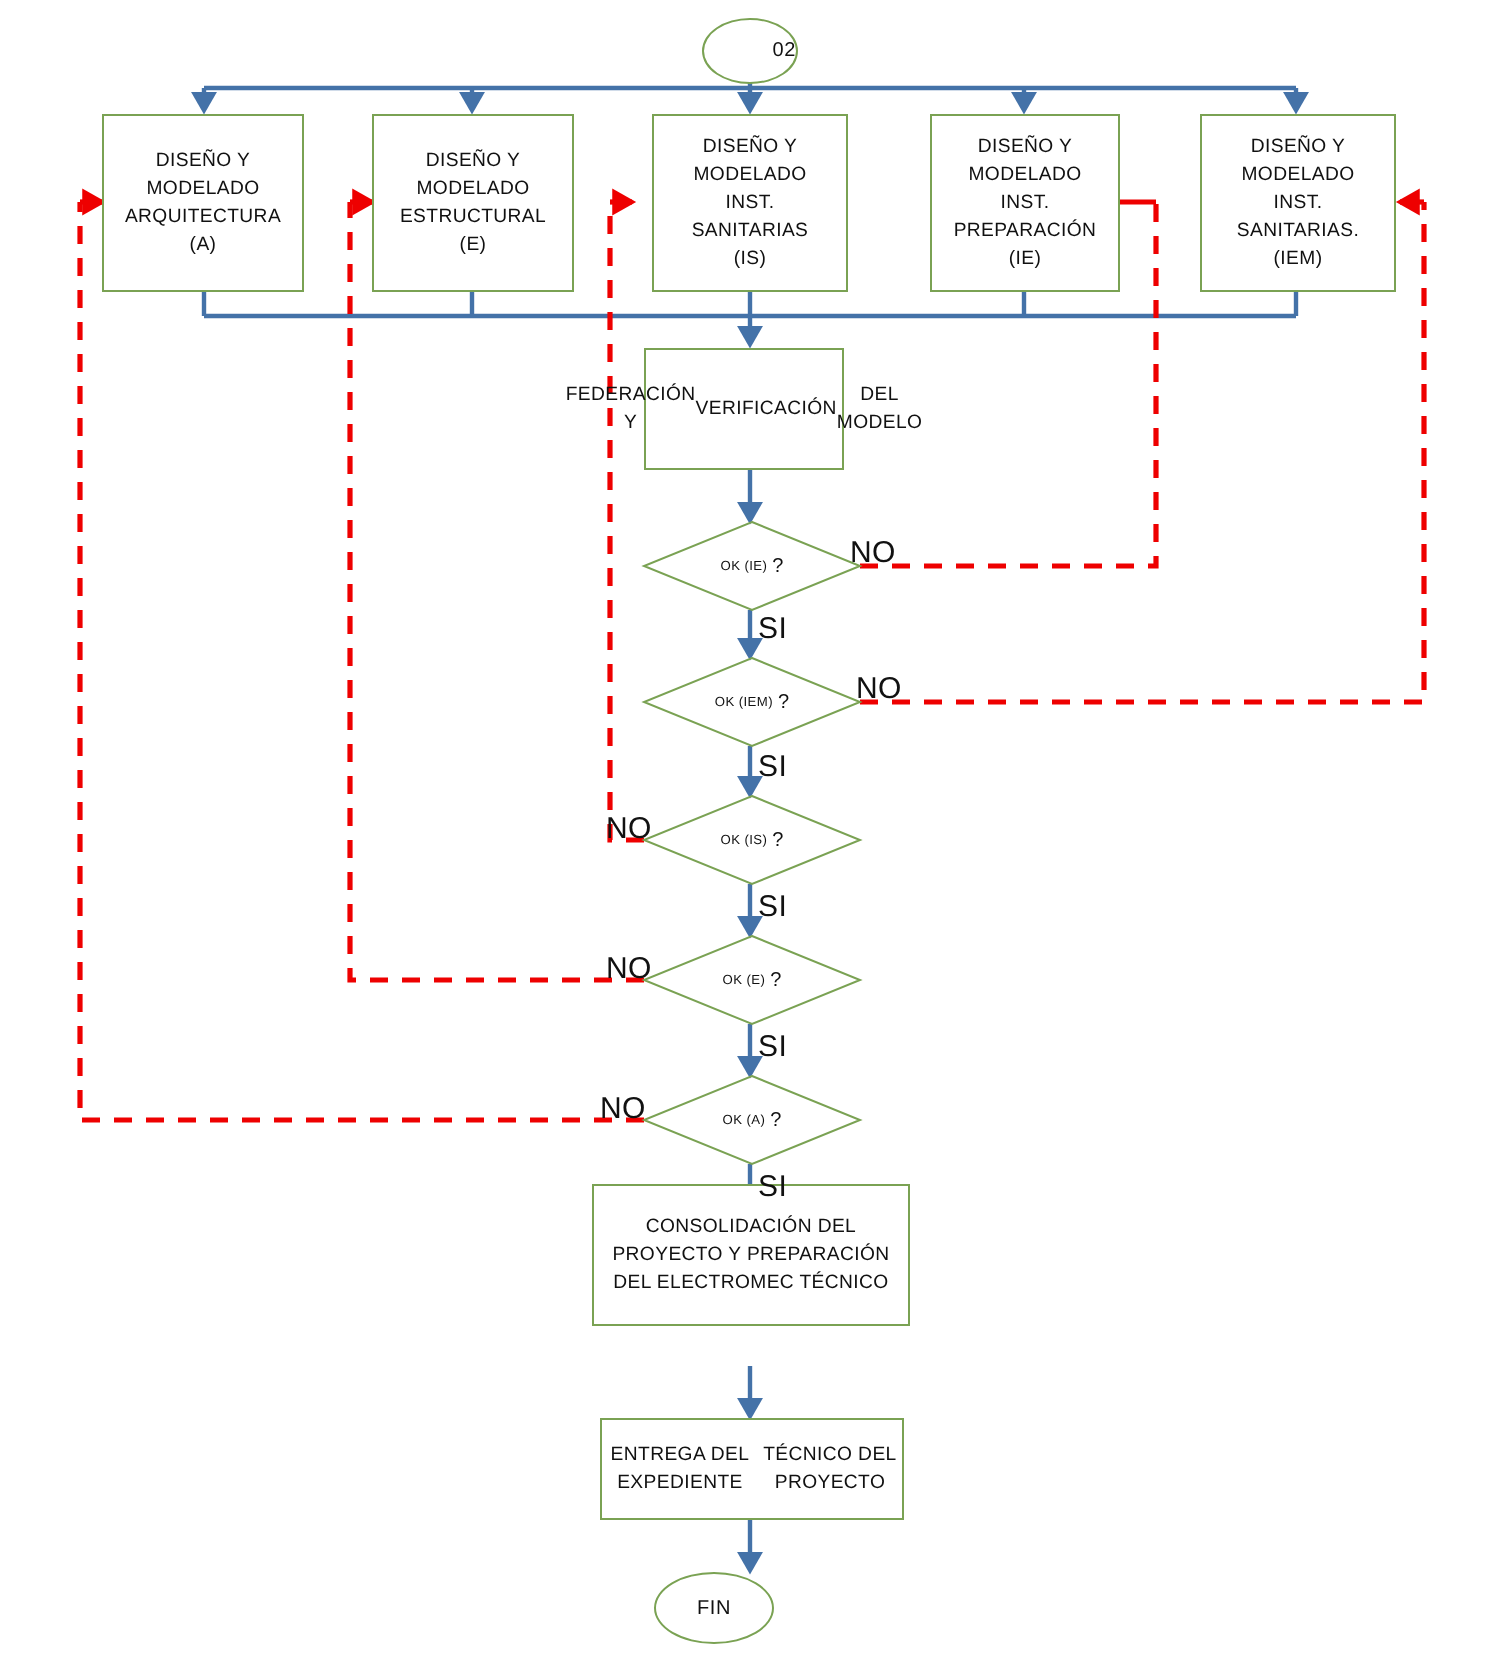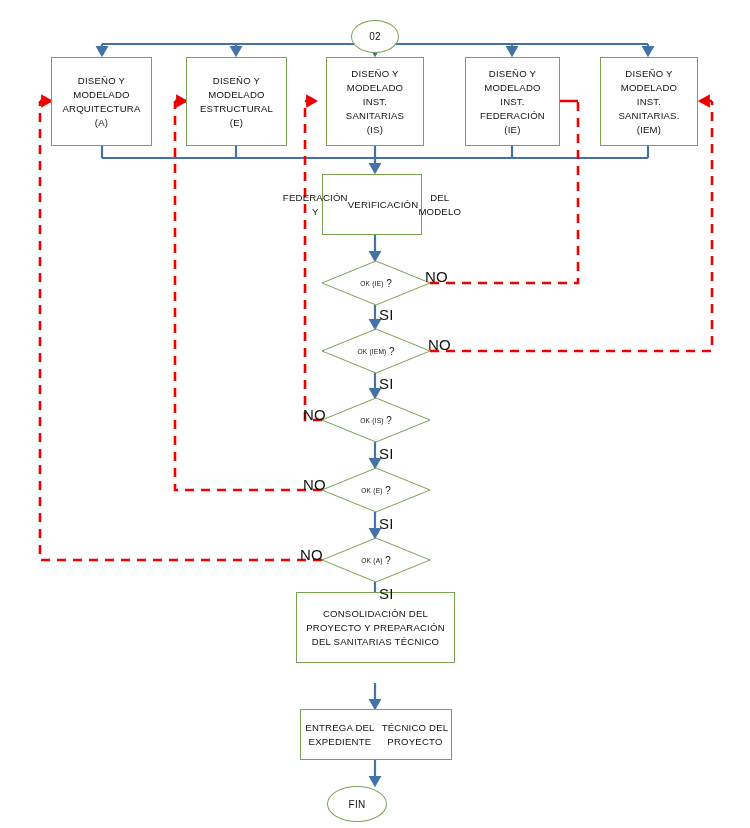--- a/index.html
+++ b/index.html
@@ -151,21 +151,21 @@
 
     <g fill="none" stroke="#7aa253" stroke-width="1">
       <polygon points="376,261 430,283 376,305 322,283"></polygon>
       <polygon points="376,329 430,351 376,373 322,351"></polygon>
       <polygon points="376,398 430,420 376,442 322,420"></polygon>
       <polygon points="376,468 430,490 376,512 322,490"></polygon>
       <polygon points="376,538 430,560 376,582 322,560"></polygon>
     </g>
   </svg>
 
-  <div class="node terminator" style="left:351px; top:20px; width:48px; height:33px;">
+  <div class="node terminator" style="left:351px; top:9px; width:48px; height:33px;justify-content:flex-end;">
     <span>02</span>
   </div>
 
   <div class="node proc-box" style="left:51px; top:57px; width:101px; height:89px; flex-direction:column;">
     <span>DISEÑO Y</span>
     <span>MODELADO</span>
     <span>ARQUITECTURA</span>
     <span>(A)</span>
   </div>
 
@@ -181,21 +181,21 @@
     <span>MODELADO</span>
     <span>INST.</span>
     <span>SANITARIAS</span>
     <span>(IS)</span>
   </div>
 
   <div class="node proc-box" style="left:465px; top:57px; width:95px; height:89px; flex-direction:column;">
     <span>DISEÑO Y</span>
     <span>MODELADO</span>
     <span>INST.</span>
-    <span>FEDERACIÓN</span>
+    <span>PREPARACIÓN</span>
     <span>(IE)</span>
   </div>
 
   <div class="node proc-box" style="left:600px; top:57px; width:98px; height:89px; flex-direction:column;">
     <span>DISEÑO Y</span>
     <span>MODELADO</span>
     <span>INST.</span>
     <span>SANITARIAS.</span>
     <span>(IEM)</span>
   </div>
@@ -235,21 +235,21 @@
 
   <span class="edge-label" style="left:379px; top:306px;">SI</span>
   <span class="edge-label" style="left:379px; top:375px;">SI</span>
   <span class="edge-label" style="left:379px; top:445px;">SI</span>
   <span class="edge-label" style="left:379px; top:515px;">SI</span>
   <span class="edge-label" style="left:379px; top:585px;">SI</span>
 
   <div class="node proc-box" style="left:296px; top:592px; width:159px; height:71px; flex-direction:column;">
     <span>CONSOLIDACIÓN DEL</span>
     <span>PROYECTO Y PREPARACIÓN</span>
-    <span>DEL SANITARIAS  TÉCNICO</span>
+    <span>DEL ELECTROMEC  TÉCNICO</span>
   </div>
 
   <div class="node proc-box" style="left:300px; top:709px; width:152px; height:51px; flex-direction:row;">
     <span>ENTREGA  DEL EXPEDIENTE</span>
     <span>TÉCNICO DEL PROYECTO</span>
   </div>
 
   <div class="node terminator" style="left:327px; top:786px; width:60px; height:36px;">
     <span>FIN</span>
   </div>

